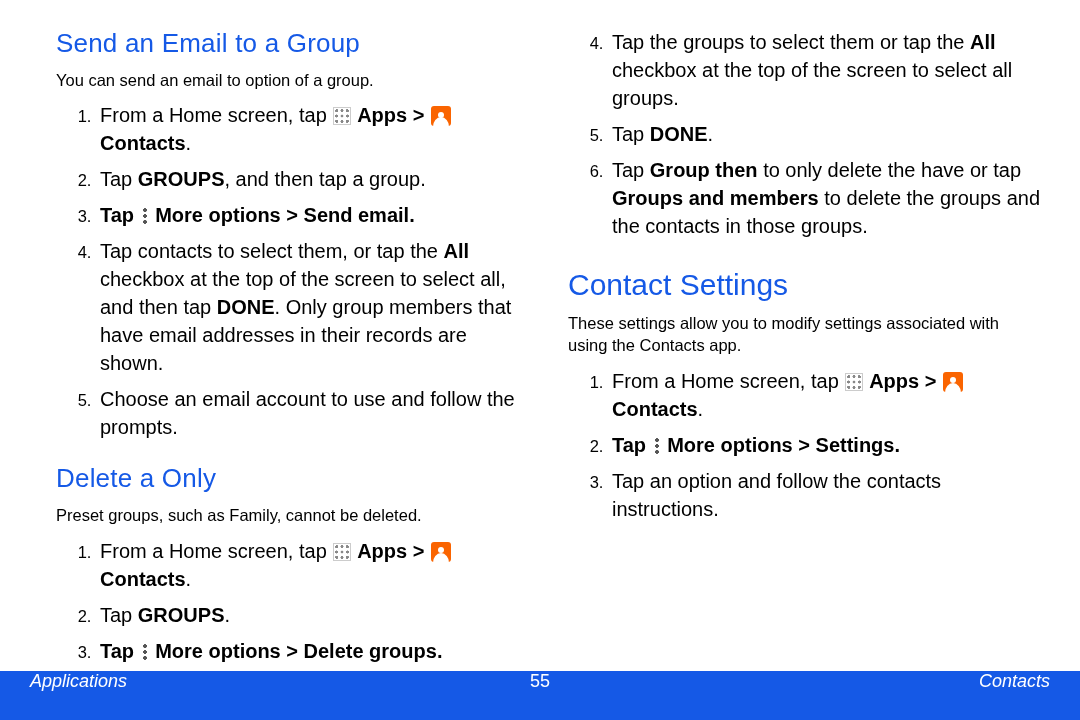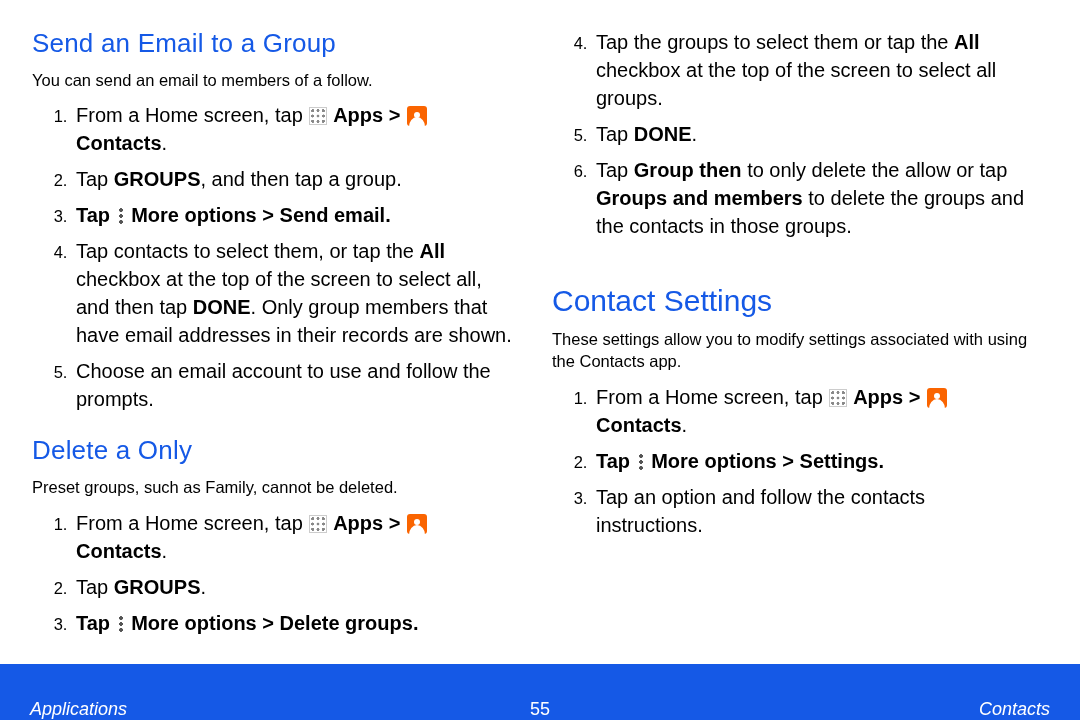--- a/index.html
+++ b/index.html
@@ -7,42 +7,42 @@
     width: 1080px;
     height: 720px;
     font-family: Helvetica, Arial, sans-serif;
     background: #fff;
     color: #000;
   }
   .page {
     position: relative;
     width: 1080px;
     height: 720px;
-    padding: 28px 40px 0 32px;
+    padding: 28px 40px 0 56px;
   }
   .columns {
     display: flex;
     gap: 40px;
     height: 652px;
   }
   .col {
     width: 480px;
   }
   h2.section {
     color: #1559e6;
     font-weight: 400;
     font-size: 26px;
     margin-bottom: 10px;
     letter-spacing: 0.2px;
   }
   h1.bigsection {
     color: #1559e6;
     font-weight: 400;
     font-size: 30px;
-    margin-top: 44px;
+    margin-top: 28px;
     margin-bottom: 10px;
   }
   p.intro {
     font-size: 16.5px;
     margin-bottom: 10px;
     line-height: 1.35;
   }
   ol {
     list-style-type: decimal;
     padding-left: 40px;
@@ -115,25 +115,25 @@
     margin: 0 1px;
     background:
       radial-gradient(circle at 50% 14%, #555 0 1.8px, transparent 2px),
       radial-gradient(circle at 50% 50%, #555 0 1.8px, transparent 2px),
       radial-gradient(circle at 50% 86%, #555 0 1.8px, transparent 2px);
   }
 
   .footer {
     position: absolute;
     left: 0; right: 0; bottom: 0;
-    height: 56px;
+    height: 49px;
     background: #1559e6;
     color: #fff;
     display: flex;
-    align-items: flex-end;
+    align-items: flex-start;
     justify-content: space-between;
     padding: 0 30px;
     font-size: 18px;
   }
   .footer .left, .footer .right {
     font-style: italic;
     width: 200px;
   }
   .footer .right { text-align: right; }
   .footer .center {
@@ -145,21 +145,21 @@
 </style>
 </head>
 <body>
 
 <div class="page">
   <div class="columns">
 
     <div class="col">
 
       <h2 class="section">Send an Email to a Group</h2>
-      <p class="intro">You can send an email to members of a follow.</p>
+      <p class="intro">You can send an email to option of a group.</p>
 
       <ol>
         <li>
           <span>From a Home screen, tap </span><span class="icon-apps"></span><span class="bold"> Apps &gt; </span><span class="icon-contacts"></span><span class="bold"> Contacts</span>.
         </li>
         <li>
           <span>Tap </span><span class="bold">GROUPS</span><span>, and then tap a group.</span>
         </li>
         <li>
           <span class="bold">Tap </span><span class="icon-more"></span><span class="bold"> More options &gt; Send email</span><span class="bold">.</span>
@@ -191,21 +191,21 @@
     <div class="col">
 
       <ol start="4">
         <li>
           <span>Tap the groups to select them or tap the </span><span class="bold">All</span><span> checkbox at the top of the screen to select all groups.</span>
         </li>
         <li>
           <span>Tap </span><span class="bold">DONE</span>.
         </li>
         <li>
-          <span>Tap </span><span class="bold">Group then</span><span> to only delete the allow or tap </span><span class="bold">Groups and members</span><span> to delete the groups and the contacts in those groups.</span>
+          <span>Tap </span><span class="bold">Group then</span><span> to only delete the have or tap </span><span class="bold">Groups and members</span><span> to delete the groups and the contacts in those groups.</span>
         </li>
       </ol>
 
       <h1 class="bigsection">Contact Settings</h1>
       <p class="intro">These settings allow you to modify settings associated with using the Contacts app.</p>
 
       <ol>
         <li>
           <span>From a Home screen, tap </span><span class="icon-apps"></span><span class="bold"> Apps &gt; </span><span class="icon-contacts"></span><span class="bold"> Contacts</span>.
         </li>

